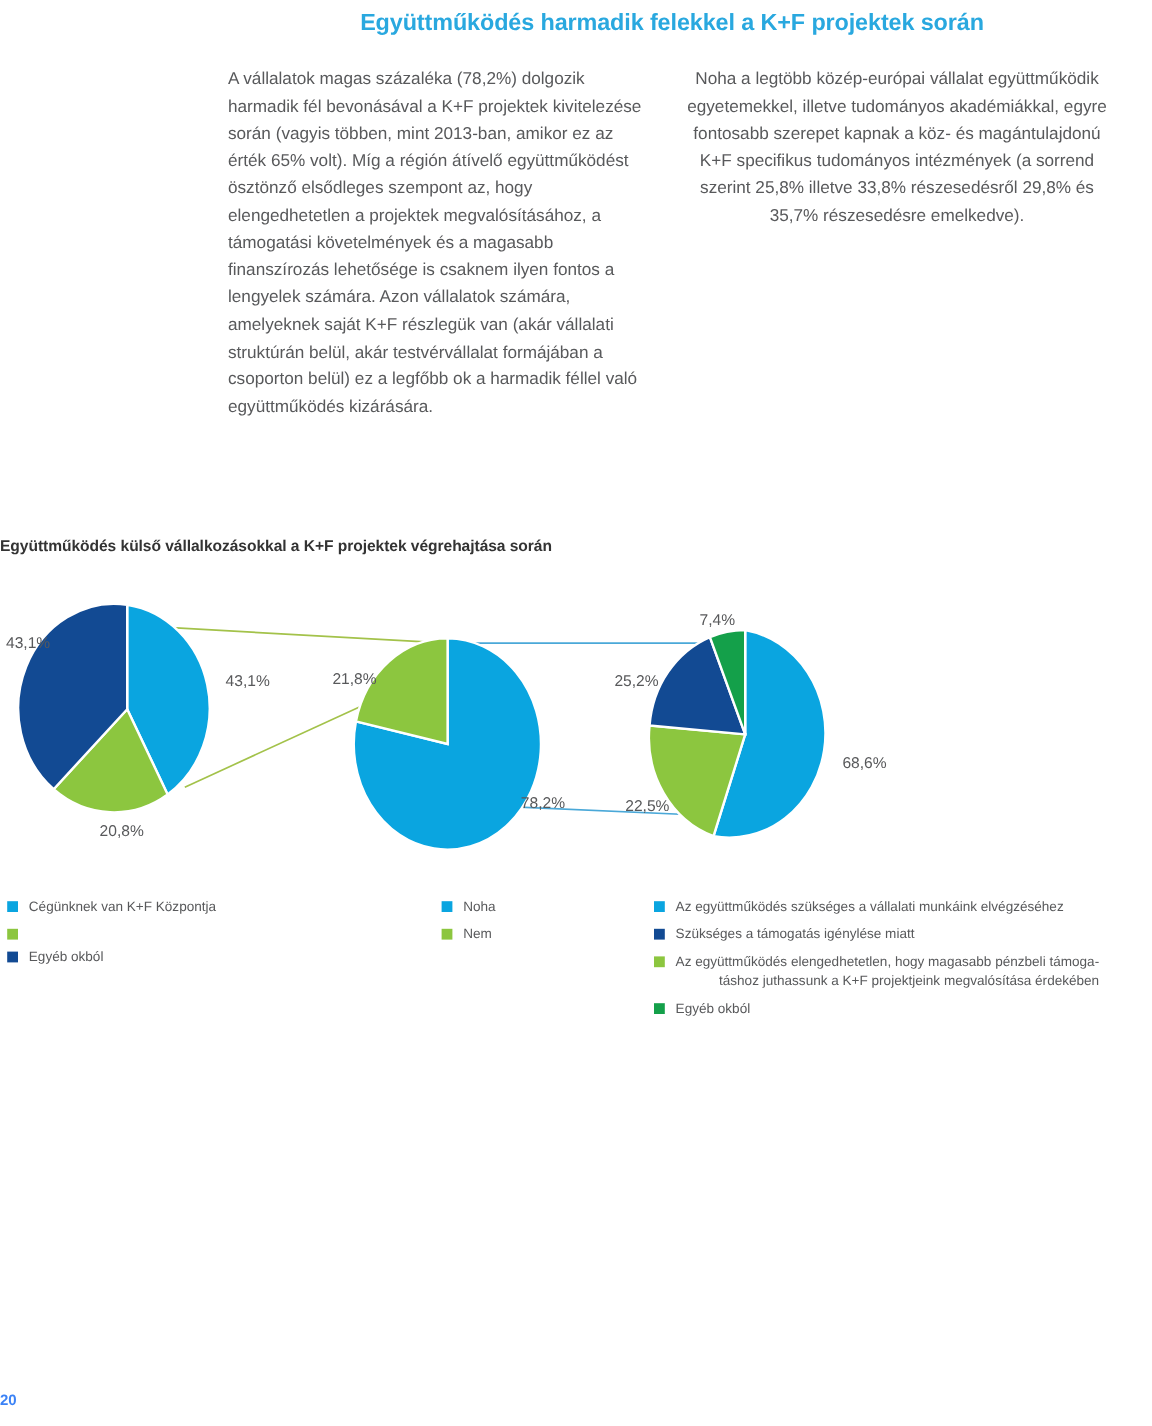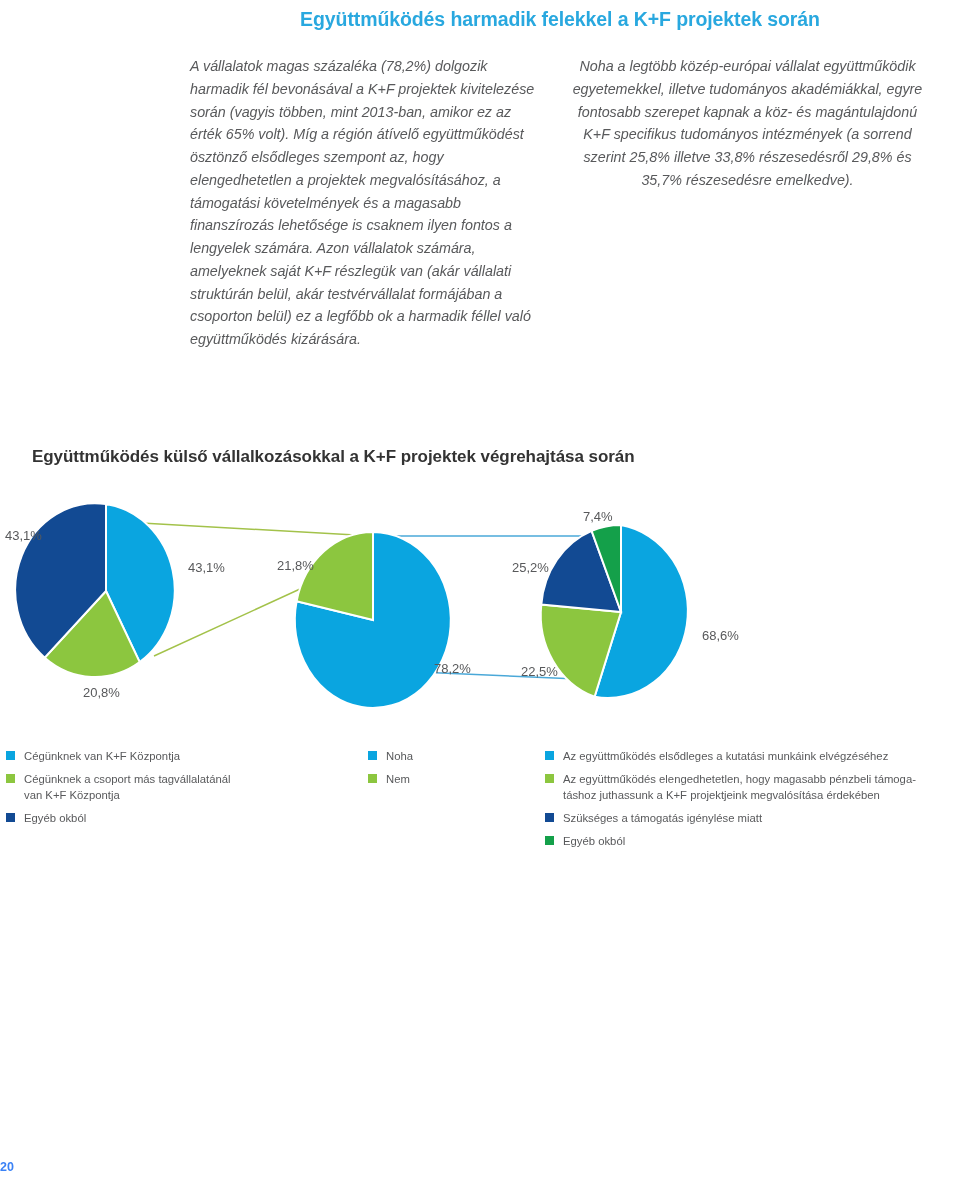--- a/index.html
+++ b/index.html
@@ -31,34 +31,32 @@
   }
   #article-cols {
     display: flex;
     margin-top: 23px;
   }
   .art-col {
     font-size: 14.3px;
     line-height: 1.59;
     color: #58595b;
     white-space: pre-line;
-    font-style: italic;
   }
   #art-col-left  { width: 348px; }
   #art-col-right { width: 355px; margin-left: 32px; text-align: center; }
 
   
   #figure-title {
     position: absolute;
     left: 0; top: 447px;
-    font-size: 17px;
+    font-size: 13px;
     font-weight: bold;
     color: #333333;
     letter-spacing: -0.05px;
-    margin-left: 32px;
   }
 
   #chart-area {
     position: absolute;
     left: 0; top: 490px;
     width: 960px; height: 250px;
   }
   #chart-svg { display: block; }
 
   .pct-label {
@@ -66,20 +64,21 @@
     fill: #58595b;
     font-family: "Liberation Sans", sans-serif;
   }
 
   
   #legends {
     position: absolute;
     left: 0; top: 748px;
     width: 960px;
     display: flex;
+    text-align: right;
   }
   .legend-group { }
   #legend-group-1 { width: 350px; padding-left: 6px; }
   #legend-group-2 { width: 195px; padding-left: 18px; }
   #legend-group-3 { width: 415px; }
 
   .legend-item {
     display: flex;
     align-items: flex-start;
     margin-bottom: 7px;
@@ -172,22 +171,20 @@
 
 <div id="legends">
 
   <div class="legend-group" id="legend-group-1">
     <div class="legend-item">
       <span class="legend-swatch" style="background:#0aa5e0"></span>
       <span class="legend-text">Cégünknek van K+F Központja</span>
     </div>
     <div class="legend-item">
       <span class="legend-swatch" style="background:#8cc63f"></span>
-      <span class="legend-text">Cégünknek a csoport más tagvállalatánál
-van K+F Központja</span>
     </div>
     <div class="legend-item">
       <span class="legend-swatch" style="background:#124a93"></span>
       <span class="legend-text">Egyéb okból</span>
     </div>
   </div>
 
   <div class="legend-group" id="legend-group-2">
     <div class="legend-item">
       <span class="legend-swatch" style="background:#0aa5e0"></span>
@@ -195,32 +192,32 @@
     </div>
     <div class="legend-item">
       <span class="legend-swatch" style="background:#8cc63f"></span>
       <span class="legend-text">Nem</span>
     </div>
   </div>
 
   <div class="legend-group" id="legend-group-3">
     <div class="legend-item">
       <span class="legend-swatch" style="background:#0aa5e0"></span>
-      <span class="legend-text">Az együttműködés elsődleges a kutatási munkáink elvégzéséhez</span>
+      <span class="legend-text">Az együttműködés szükséges a vállalati munkáink elvégzéséhez</span>
+    </div>
+    <div class="legend-item">
+      <span class="legend-swatch" style="background:#124a93"></span>
+      <span class="legend-text">Szükséges a támogatás igénylése miatt</span>
     </div>
     <div class="legend-item">
       <span class="legend-swatch" style="background:#8cc63f"></span>
       <span class="legend-text">Az együttműködés elengedhetetlen, hogy magasabb pénzbeli támoga-
 táshoz juthassunk a K+F projektjeink megvalósítása érdekében</span>
     </div>
     <div class="legend-item">
-      <span class="legend-swatch" style="background:#124a93"></span>
-      <span class="legend-text">Szükséges a támogatás igénylése miatt</span>
-    </div>
-    <div class="legend-item">
       <span class="legend-swatch" style="background:#14a04a"></span>
       <span class="legend-text">Egyéb okból</span>
     </div>
   </div>
 
 </div>
 
 <div id="page-number">20</div>
 
 </body></html>

